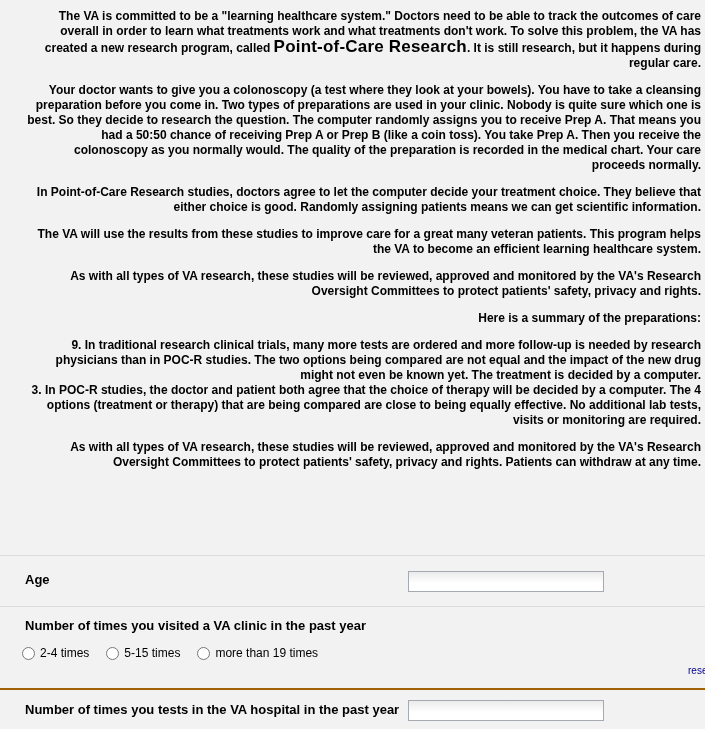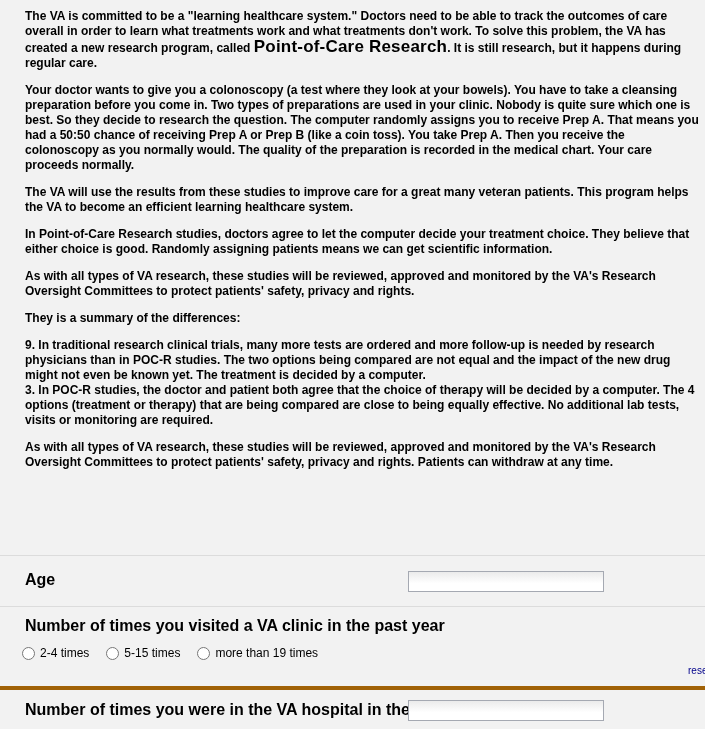--- a/index.html
+++ b/index.html
@@ -1,15 +1,15 @@
 <!DOCTYPE html>
 <html><head>
 <meta charset="utf-8">
 <style>
-  * { box-sizing: border-box; }
+  * { box-sizing: border-box; text-align: right; }
   html, body { margin: 0; padding: 0; }
   body {
     width: 705px;
     height: 729px;
     overflow: hidden;
     background: #f2f2f2;
     font-family: "Liberation Sans", sans-serif;
     color: #000;
   }
 
@@ -28,27 +28,27 @@
   .big-title {
     font-size: 17px;
     font-weight: bold;
     letter-spacing: 0.2px;
   }
   .joined span { display: block; }
 
   
   .form-row { position: relative; }
   .row-age { height: 51px; border-bottom: 1px solid #dcdcdc; }
-  .row-clinic { height: 83px; border-bottom: 4px solid #a16207; }
+  .row-clinic { height: 83px; border-bottom: 2px solid #a16207; }
   .row-hospital { height: 38px; }
 
   .field-label {
     position: absolute;
     left: 25px;
-    font-size: 16px;
+    font-size: 13px;
     font-weight: bold;
     line-height: 14px;
   }
   .row-age .field-label { top: 17px; }
   .row-clinic .field-label { top: 12px; }
   .row-hospital .field-label { top: 13px; }
 
   .text-input {
     position: absolute;
     left: 408px;
@@ -95,24 +95,24 @@
     cursor: pointer;
     white-space: nowrap;
   }
 </style>
 </head>
 <body>
 
 <div class="doc">
   <p><span>The VA is committed to be a "learning healthcare system." Doctors need to be able to track the outcomes of care overall in order to learn what treatments work and what treatments don't work. To solve this problem, the VA has created a new research program, called </span><span class="big-title">Point-of-Care Research</span><span>. It is still research, but it happens during regular care.</span></p>
   <p>Your doctor wants to give you a colonoscopy (a test where they look at your bowels). You have to take a cleansing preparation before you come in. Two types of preparations are used in your clinic. Nobody is quite sure which one is best. So they decide to research the question. The computer randomly assigns you to receive Prep A. That means you had a 50:50 chance of receiving Prep A or Prep B (like a coin toss). You take Prep A. Then you receive the colonoscopy as you normally would. The quality of the preparation is recorded in the medical chart. Your care proceeds normally.</p>
+  <p>In Point-of-Care Research studies, doctors agree to let the computer decide your treatment choice. They believe that either choice is good. Randomly assigning patients means we can get scientific information.</p>
   <p>The VA will use the results from these studies to improve care for a great many veteran patients. This program helps the VA to become an efficient learning healthcare system.</p>
-  <p>In Point-of-Care Research studies, doctors agree to let the computer decide your treatment choice. They believe that either choice is good. Randomly assigning patients means we can get scientific information.</p>
   <p>As with all types of VA research, these studies will be reviewed, approved and monitored by the VA's Research Oversight Committees to protect patients' safety, privacy and rights.</p>
-  <p>They is a summary of the differences:</p>
+  <p>Here is a summary of the preparations:</p>
   <p class="joined">
       <span>9. In traditional research clinical trials, many more tests are ordered and more follow-up is needed by research physicians than in POC-R studies. The two options being compared are not equal and the impact of the new drug might not even be known yet. The treatment is decided by a computer.</span>
       <span>3. In POC-R studies, the doctor and patient both agree that the choice of therapy will be decided by a computer. The 4 options (treatment or therapy) that are being compared are close to being equally effective. No additional lab tests, visits or monitoring are required.</span>
     </p>
   <p>As with all types of VA research, these studies will be reviewed, approved and monitored by the VA's Research Oversight Committees to protect patients' safety, privacy and rights. Patients can withdraw at any time.</p>
 </div>
 
 <div class="form-row row-age">
   <div class="field-label">Age</div>
   <input type="text" class="text-input" value="" style="">
@@ -131,15 +131,15 @@
     </label>
     <label class="radio-option">
       <input type="radio" name="clinic-visits" style="">
       <span>more than 19 times</span>
     </label>
   </div>
   <a class="reset-link">reset</a>
 </div>
 
 <div class="form-row row-hospital">
-  <div class="field-label">Number of times you were in the VA hospital in the past year</div>
+  <div class="field-label">Number of times you tests in the VA hospital in the past year</div>
   <input type="text" class="text-input" value="" style="">
 </div>
 
 </body></html>

